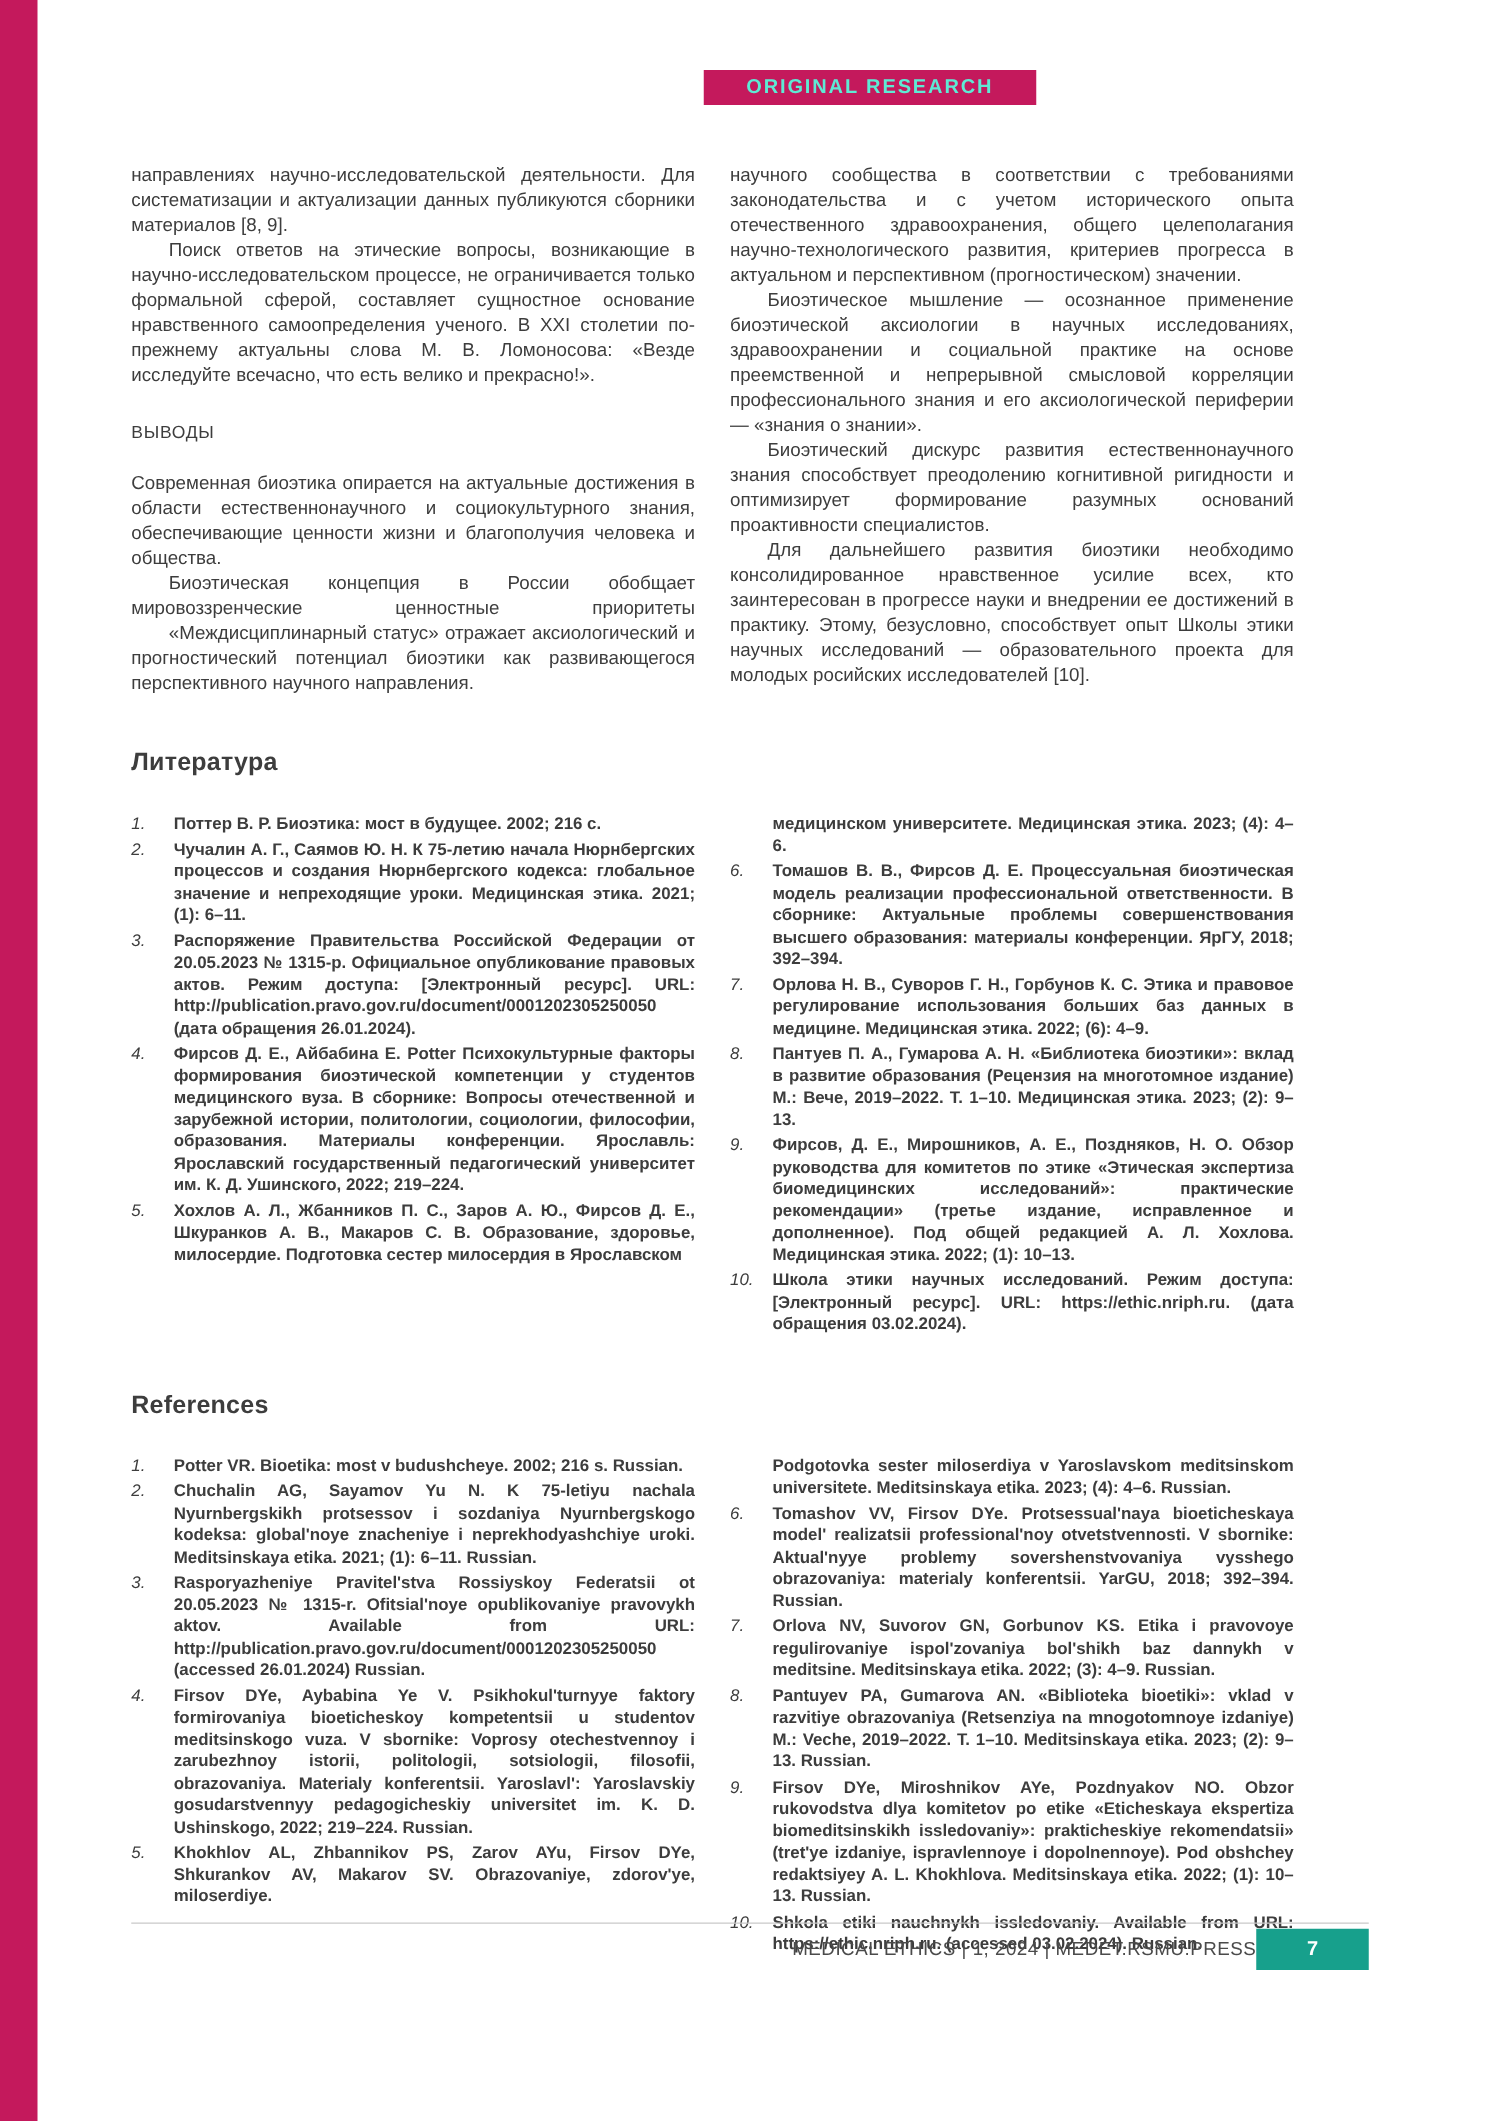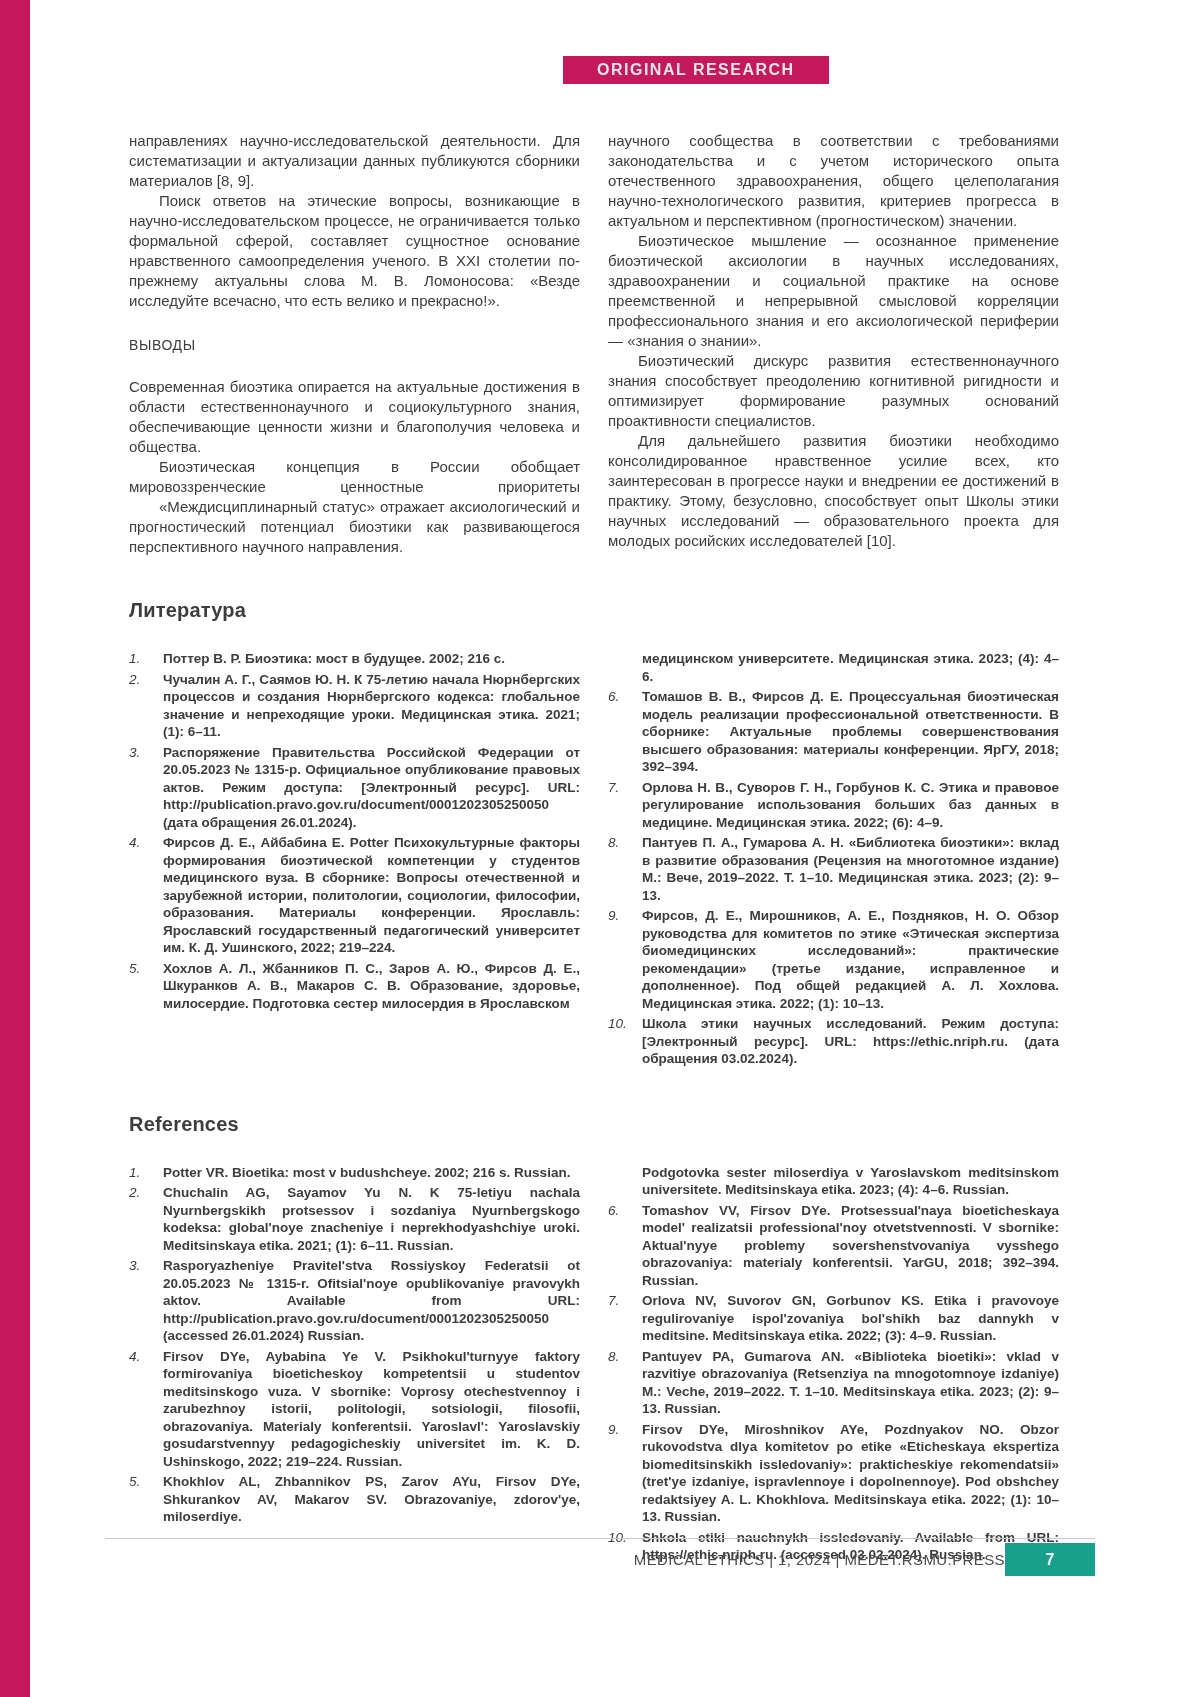--- a/index.html
+++ b/index.html
@@ -15,26 +15,26 @@
     width:1200px;height:1697px;
     font-family:"Liberation Sans", sans-serif;
     color:var(--text,#3d3d3d);
   }
   .page{position:relative;width:1200px;height:1697px;background:#ffffff;overflow:hidden;}
 
   .accent-strip{position:absolute;left:0;top:0;width:30px;height:1697px;background:var(--accent,#c4195c);}
 
   .banner{
     position:absolute;left:563px;top:56px;height:28px;
-    background:var(--accent,#c4195c);color:#e5e5e5;
+    background:var(--accent,#c4195c);color:#5eead4;
     display:inline-flex;align-items:center;justify-content:center;
     padding:0 34px;font-size:16px;font-weight:bold;letter-spacing:1.5px;
   }
 
-  .content{position:absolute;left:105px;top:131px;width:930px;margin-left:24px;}
+  .content{position:absolute;left:105px;top:131px;width:930px;}
 
   .two-col{display:flex;gap:28px;}
   .col{width:451px;}
 
   .para{
     font-size:15px;line-height:20px;color:var(--text,#3d3d3d);
     text-align:justify;
   }
   .indent{text-indent:30px;}
   .justify-last{text-align-last:justify;}

